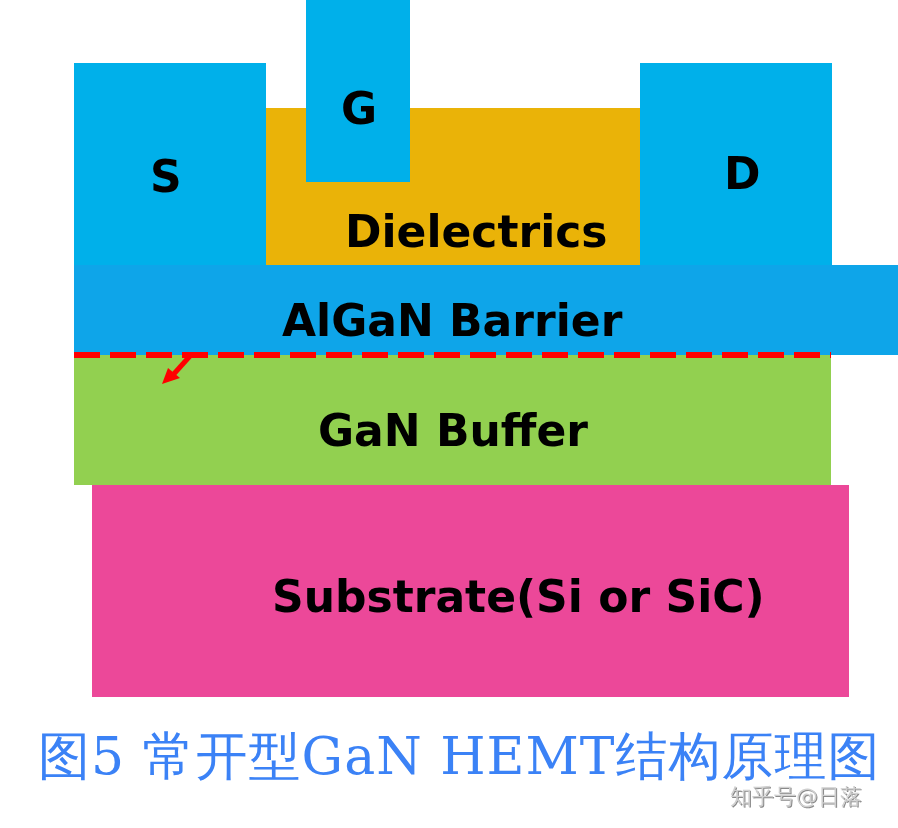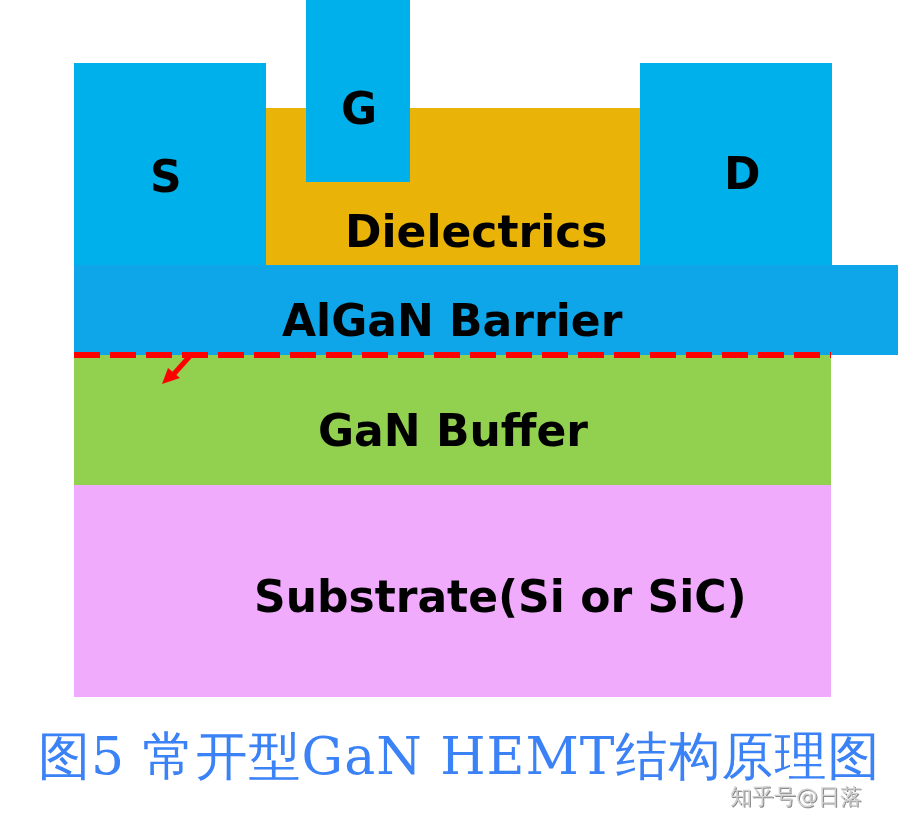--- a/index.html
+++ b/index.html
@@ -1,21 +1,21 @@
 <!DOCTYPE html>
 <html><head>
 <meta charset="utf-8">
 <style>
   html, body { margin:0; padding:0; background:#ffffff; }
   body { width:898px; height:828px; position:relative; overflow:hidden;
          font-family:"Liberation Sans", "DejaVu Sans", sans-serif; }
   .blk { position:absolute; box-sizing:border-box; }
   .lbl { position:absolute; font-weight:bold; color:#000; white-space:nowrap;
          font-family:"DejaVu Sans", "Liberation Sans", sans-serif; }
-  #substrate { left:74px; top:485px; width:757px; height:212px; background:#f0abfc; }
+  #substrate { left:92px; top:485px; width:757px; height:212px; background:#ec4899; }
   #buffer { left:74px; top:355px; width:757px; height:130px; background:#92d050; }
   #barrier { left:74px; top:265px; width:825px; height:90px; background:#0ea5e9; }
   #dielectric { left:265px; top:108px; width:377px; height:157px; background:#eab308; }
   #source { left:74px; top:63px; width:192px; height:202px; background:#00b0ea; }
   #drain { left:640px; top:63px; width:192px; height:202px; background:#00b0ea; }
   #gate { left:306px; top:0px; width:104px; height:182px; background:#00b0ea; }
   #dash { position:absolute; left:74px; top:352px; width:757px; height:6px;
           background: repeating-linear-gradient(90deg, #ff0000 0 26px, transparent 26px 36px); }
   #caption { position:absolute; left:38px; top:722px; font-size:52px; color:#3b82f6;
              font-family:"DejaVu Serif", "Liberation Serif", serif; white-space:nowrap; letter-spacing:1px; }

